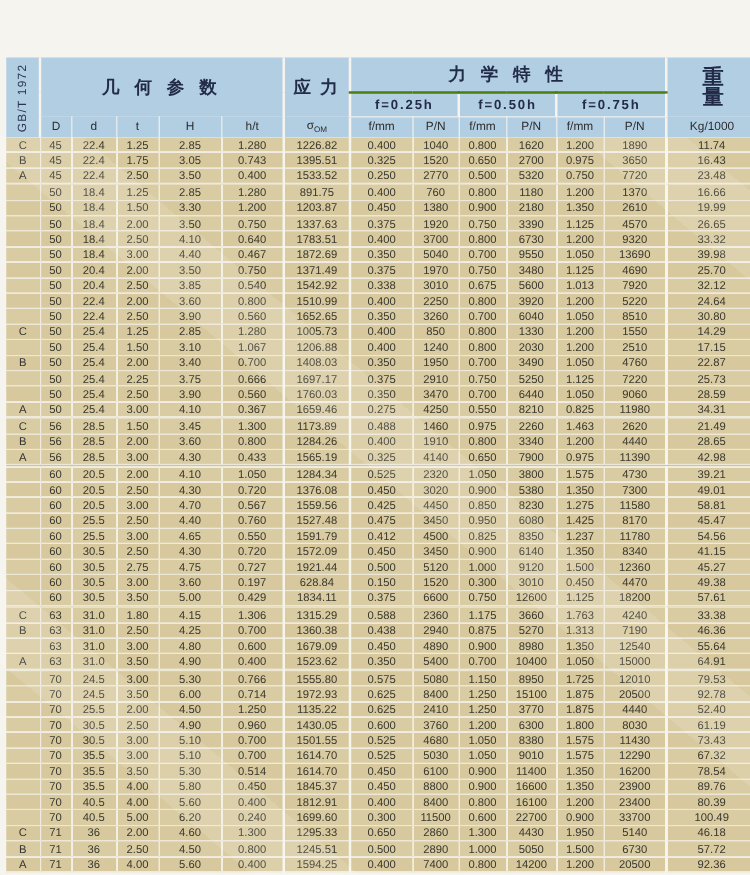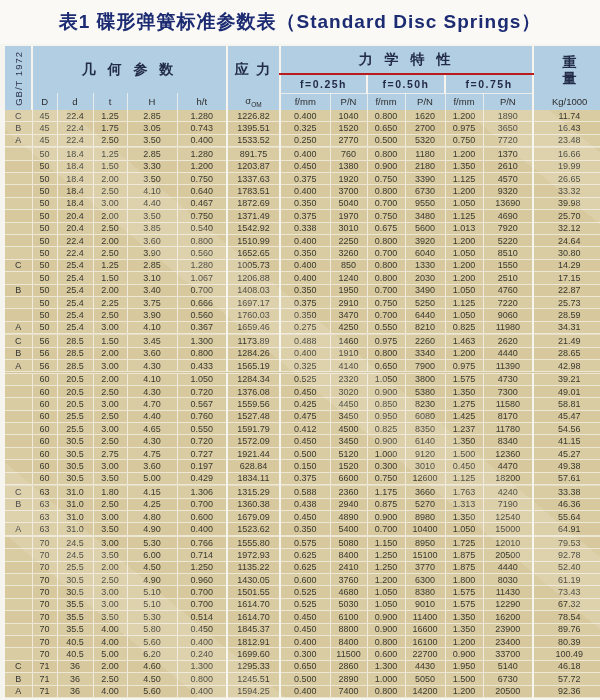--- a/index.html
+++ b/index.html
@@ -31,29 +31,29 @@
   }
   tr.hr1{height:28px;}
   tr.hr2{height:19px;}
   tr.hr3{height:17px;}
   .grp{font-size:14px;letter-spacing:4px;}
   .frange{font-size:10.5px;letter-spacing:1.5px;font-weight:bold;margin-left:48px;}
   tr.hr3 th{font-size:9.5px;font-weight:normal;color:#2c2c2c;border-left:1px solid rgba(247,245,238,.75);}
   tr.hr3 th sub{font-size:6.5px;}
   .sepL{border-left:2px solid #f6f4ec !important;}
   .sepV{border-left:2px solid #f6f4ec !important;}
-  .botline{border-bottom:2px solid #b91c1c;}
+  .botline{border-bottom:2px solid #4d7c0f;}
   tr.hr2 th{border-bottom:1px solid rgba(247,245,238,.8);}
   th.gbt{border-right:2px solid #f6f4ec;}
   .vert{
     writing-mode:vertical-rl;transform:rotate(180deg);
     margin:0 auto;font-size:9.5px;font-weight:normal;color:#2c3350;letter-spacing:1px;
   }
   .wstack{
-    width:15px;margin:0 auto;font-size:14px;line-height:16px;
+    width:15px;margin:0 auto;font-size:17px;line-height:16px;
     word-break:break-all;letter-spacing:0;
   }
 
   
   tbody td{
     background:#d7c99d;
     border-right:1px solid rgba(240,234,217,.9);
     border-bottom:1px solid rgba(235,228,208,.8);
     padding:0;text-align:center;vertical-align:middle;
     font-size:9px;line-height:10px;color:#3a382f;
@@ -73,21 +73,20 @@
       transparent 0 130px,
       rgba(255,255,255,.12) 130px 185px,
       transparent 185px 310px);
   }
 </style>
 </head>
 <body>
 
 <div class="page">
 
-  <div class="title">表1 碟形弹簧标准参数表（Standard Disc Springs）</div>
 
   <table>
     <colgroup>
       <col style="width:27px">
         <col style="width:25px">
         <col style="width:36px">
       <col style="width:34px">
         <col style="width:50px">
         <col style="width:50px">
       <col style="width:53px">

